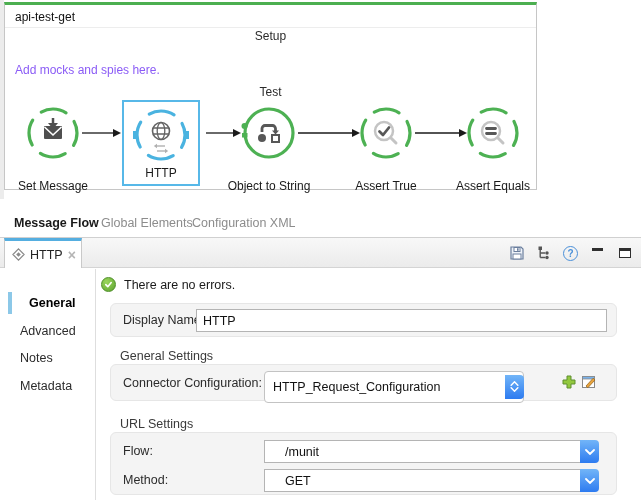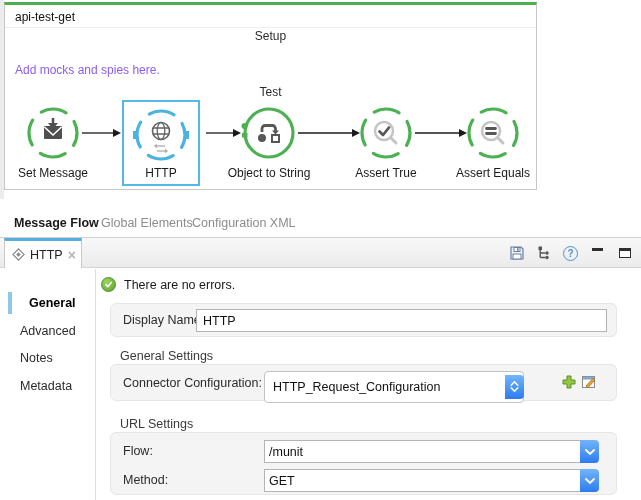--- a/index.html
+++ b/index.html
@@ -14,21 +14,21 @@
     position:absolute; left:4px; top:2px; width:533px; height:188px;
     background:#fff; border:1px solid #c6c6c6; border-top:3px solid #4caf50;
   }
   .flow-name { position:absolute; left:10px; top:5px; font-size:12px; color:#111; }
   .flow-name-divider { position:absolute; left:0; top:22px; width:531px; height:1px; background:#ededed; }
   .scope-label { position:absolute; width:100%; text-align:center; color:#2b2b2b; font-size:12px; }
   .setup-label { top:24px; }
   .test-label  { top:80px; }
   .hint { position:absolute; left:10px; top:58px; color:#8b5cf6; font-size:12px; }
   .flow-node { position:absolute; top:100px; width:90px; text-align:center; }
-  .flow-node .nlabel { display:block; margin-top:2px; font-size:12px; color:#1a1a1a; white-space:nowrap; }
+  .flow-node .nlabel { display:block; margin-top:15px; font-size:12px; color:#1a1a1a; white-space:nowrap; }
   .flow-node.selected {
     top:95px; width:78px; background:#fff;
     border:2px solid #57b8e8; padding:5px 0 4px 0;
   }
   .flow-node.selected .nlabel { margin-top:0; }
   .arrows { position:absolute; left:0; top:0; width:531px; height:184px; pointer-events:none; }
   
   .editor-tabs { position:absolute; left:0; top:199px; width:641px; height:46px; background:#fff; }
   .editor-tab { position:absolute; top:17px; font-size:12.5px; color:#8c8c8c; cursor:default; }
   .editor-tab.active { color:#1a1a1a; font-weight:bold; }
@@ -97,21 +97,21 @@
   }
   .icon-btn { position:absolute; width:17px; height:17px; display:inline-flex; }
   .plus-btn { left:450px; top:9px; }
   .edit-btn { left:470px; top:9px; }
   
   .combo { position:absolute; left:153px; height:23px; display:flex; }
   .combo-path { top:7px; }
   .combo-method { top:36px; }
   .combo .cfield {
     width:317px; height:23px; border:1px solid #b4b4b4; background:#fff;
-    font-family:"Liberation Sans", sans-serif; font-size:12.5px; color:#111; padding:0 4px; outline:none;
+    font-family:"Liberation Sans", sans-serif; font-size:12.5px; color:#111; padding:0 20px; outline:none;
   }
   .combo .cbtn {
     width:19px; height:23px; margin-left:-1px; border-radius:0 4px 4px 0;
     background:linear-gradient(#72b5f8,#2d7bf0);
     display:flex; align-items:center; justify-content:center;
   }
 </style>
 </head>
 <body>
 

